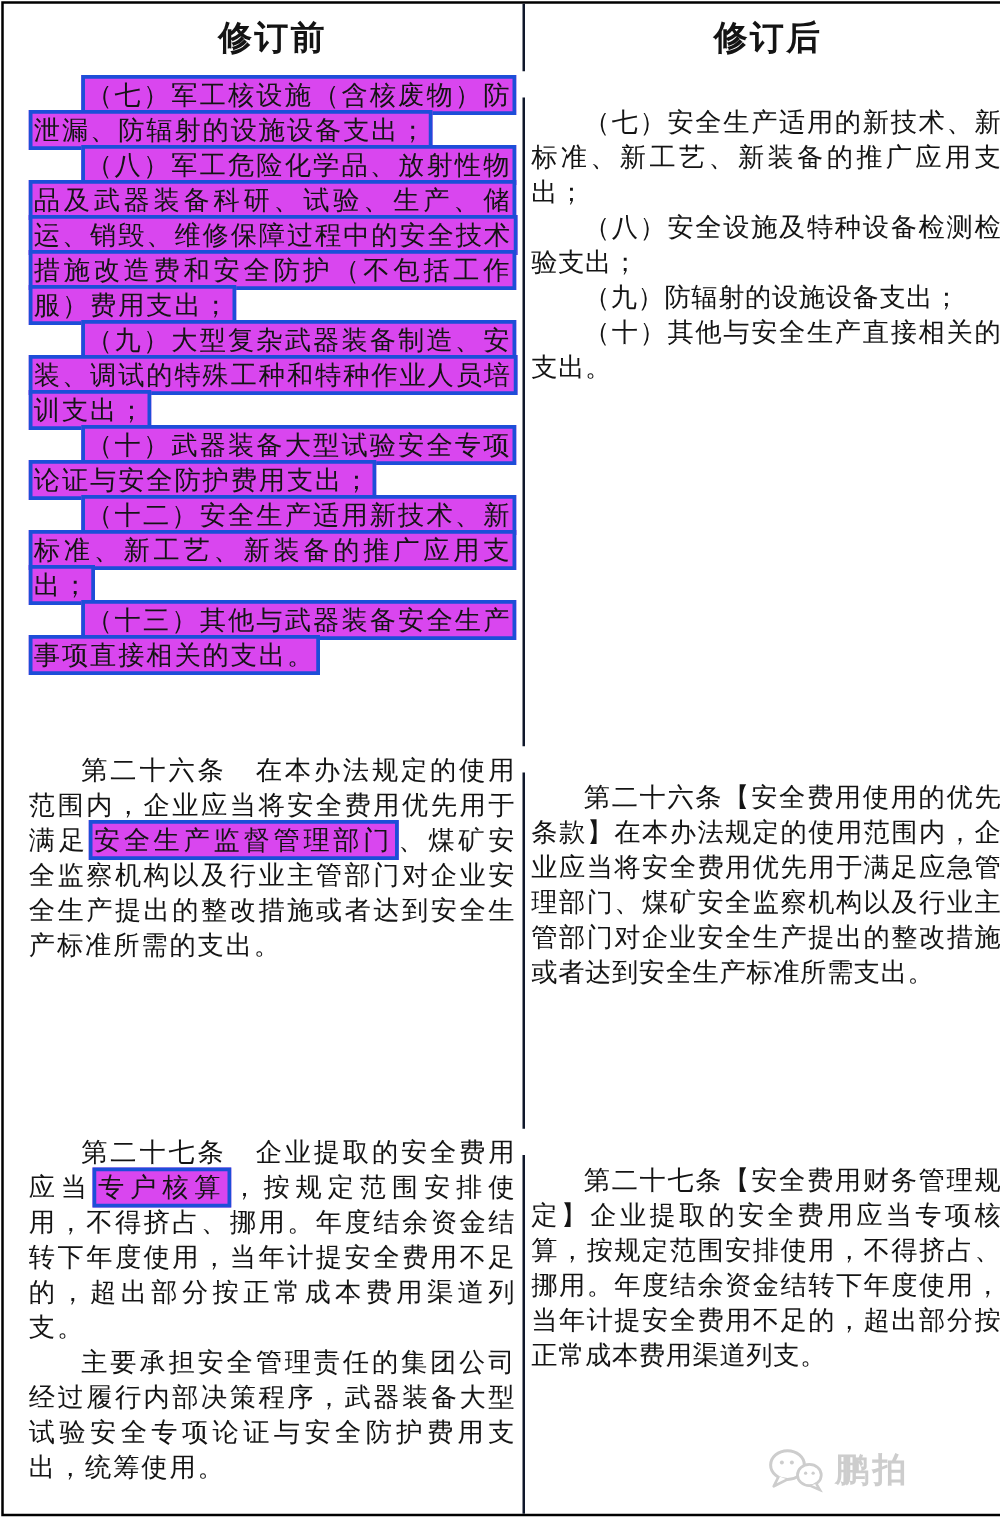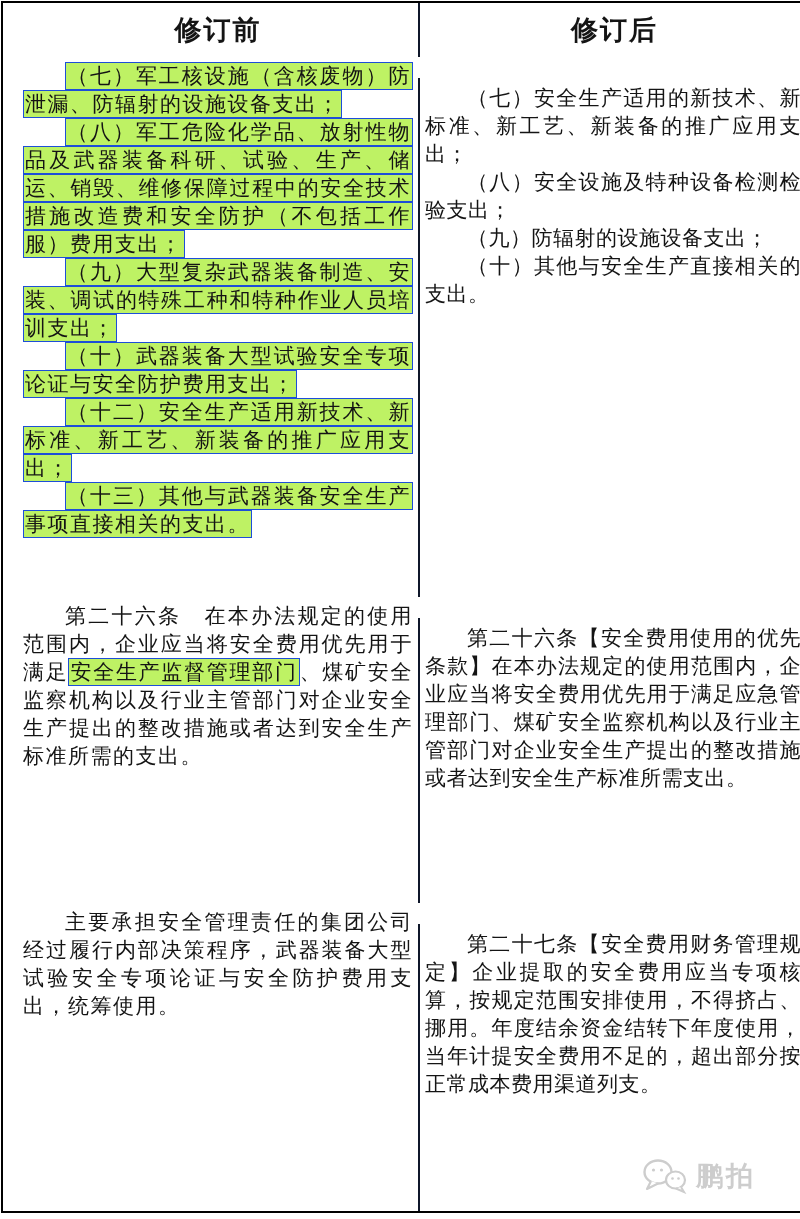--- a/index.html
+++ b/index.html
@@ -32,36 +32,35 @@
     text-align:justify;padding:5px 5px 0 5px;
   }
   
   .cr{
     font-family:"Liberation Sans","DejaVu Sans",sans-serif;
     font-size:21px;letter-spacing:0.5px;
     text-align:justify;padding:6px 8px 0 5px;margin-top:21px;
   }
   .para{margin:0;text-indent:2em;}
   .hl{
-    background:#bef264;
-    border:1px solid #1d4ed8;
+    background:#d946ef;
+    border:3px solid #1d4ed8;
     padding:1px 1px;
     -webkit-box-decoration-break:clone;
     box-decoration-break:clone;
   }
   .b{font-weight:400;}
   
   .watermark{
     position:absolute;left:614px;top:1156px;width:170px;height:40px;
     display:flex;align-items:center;gap:8px;
     color:#cdcdcd;
     font-family:"Liberation Sans","DejaVu Sans",sans-serif;
     font-weight:700;font-size:27px;letter-spacing:3px;
     user-select:none;
-    justify-content:center;
   }
 </style>
 </head>
 <body>
 
 <div class="table">
 
   <div class="cell th">修订前</div>
   <div class="cell th right-col">修订后</div>
 
@@ -81,20 +80,21 @@
     </div>
 
   <div class="cell cl r2 row-b">
       <p class="para"><span class="b">第二十六条</span><span>　在本办法规定的使用范围内，企业应当将安全费用优先用于满足</span><span class="hl">安全生产监督管理部门</span><span>、煤矿安全监察机构以及行业主管部门对企业安全生产提出的整改措施或者达到安全生产标准所需的支出。</span></p>
     </div>
   <div class="cell cr r2 row-b right-col">
       <p class="para"><span class="b">第二十六条【安全费用使用的优先条款】</span><span>在本办法规定的使用范围内，企业应当将安全费用优先用于满足应急管理部门、煤矿安全监察机构以及行业主管部门对企业安全生产提出的整改措施或者达到安全生产标准所需支出。</span></p>
     </div>
 
   <div class="cell cl r3 row-b">
+      <p class="para"><span class="b">第二十七条</span><span>　企业提取的安全费用应当</span><span class="hl">专户核算</span><span>，按规定范围安排使用，不得挤占、挪用。年度结余资金结转下年度使用，当年计提安全费用不足的，超出部分按正常成本费用渠道列支。</span></p>
       <p class="para"><span>主要承担安全管理责任的集团公司经过履行内部决策程序，武器装备大型试验安全专项论证与安全防护费用支出，统筹使用。</span></p>
     </div>
   <div class="cell cr r3 row-b right-col">
       <p class="para"><span class="b">第二十七条【安全费用财务管理规定】</span><span>企业提取的安全费用应当专项核算，按规定范围安排使用，不得挤占、挪用。年度结余资金结转下年度使用，当年计提安全费用不足的，超出部分按正常成本费用渠道列支。</span></p>
     </div>
 </div>
 
 <div class="watermark">
   <span style="display:inline-flex;">
     <svg width="46" height="36" viewBox="0 0 46 36">

